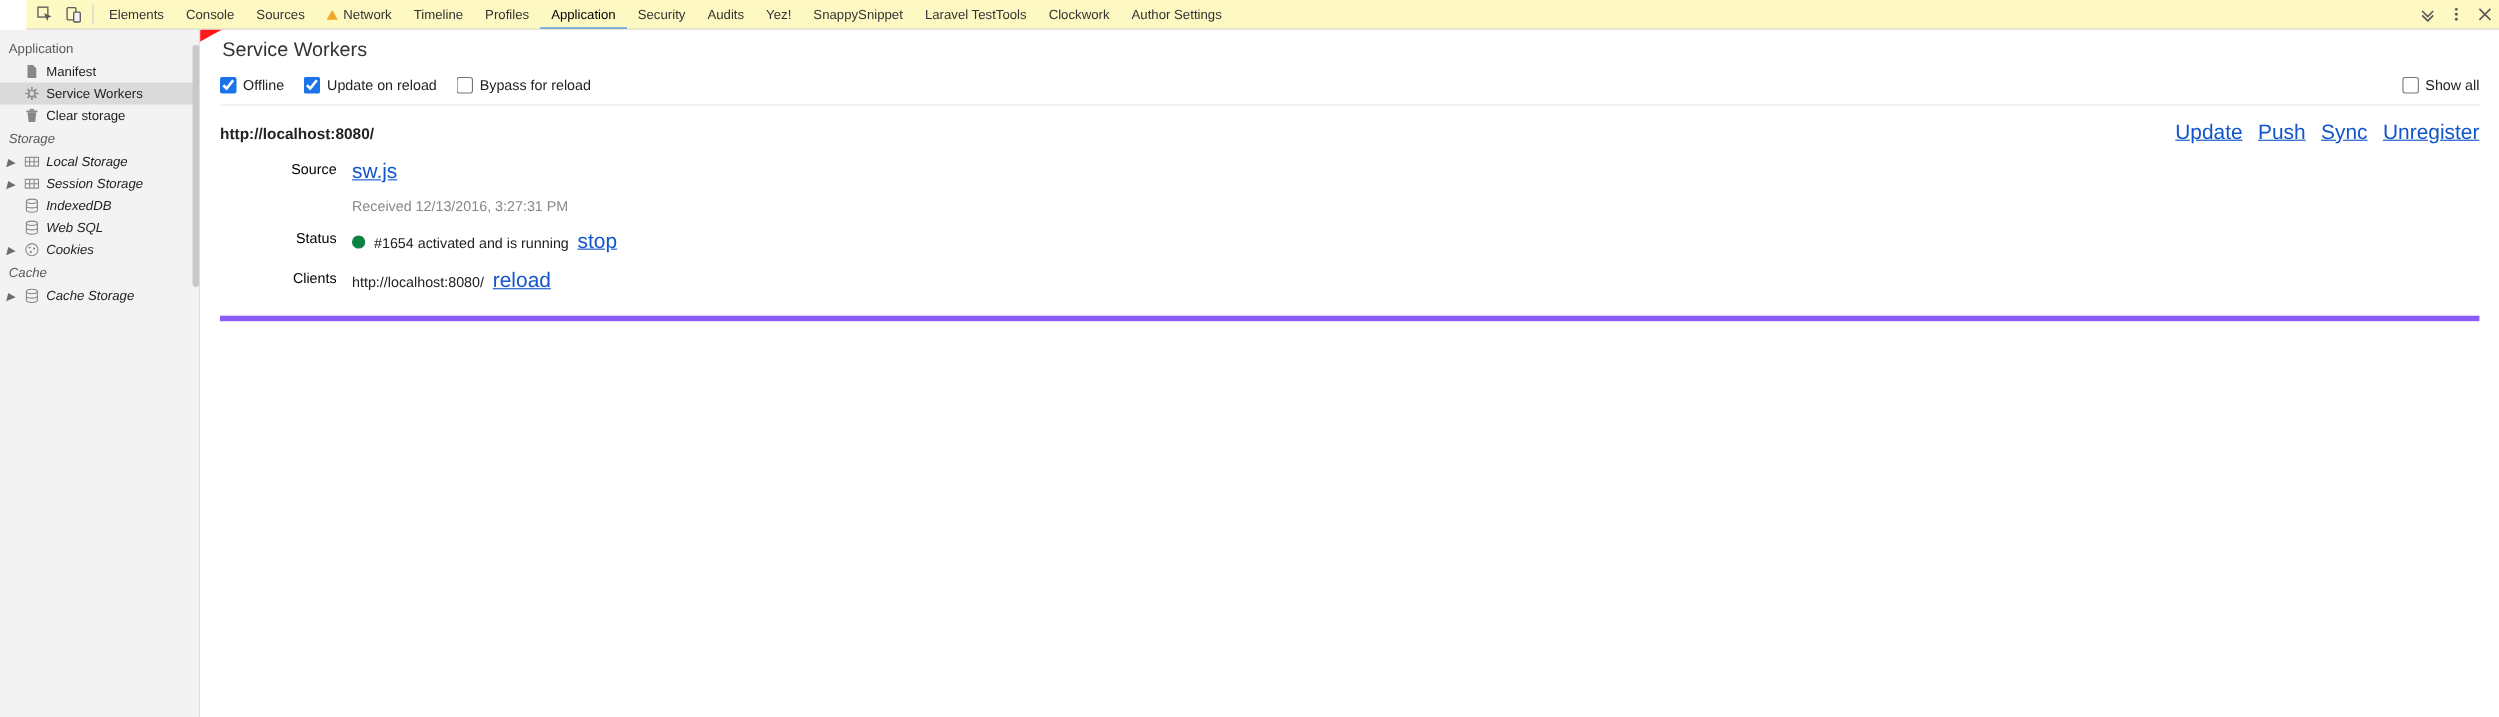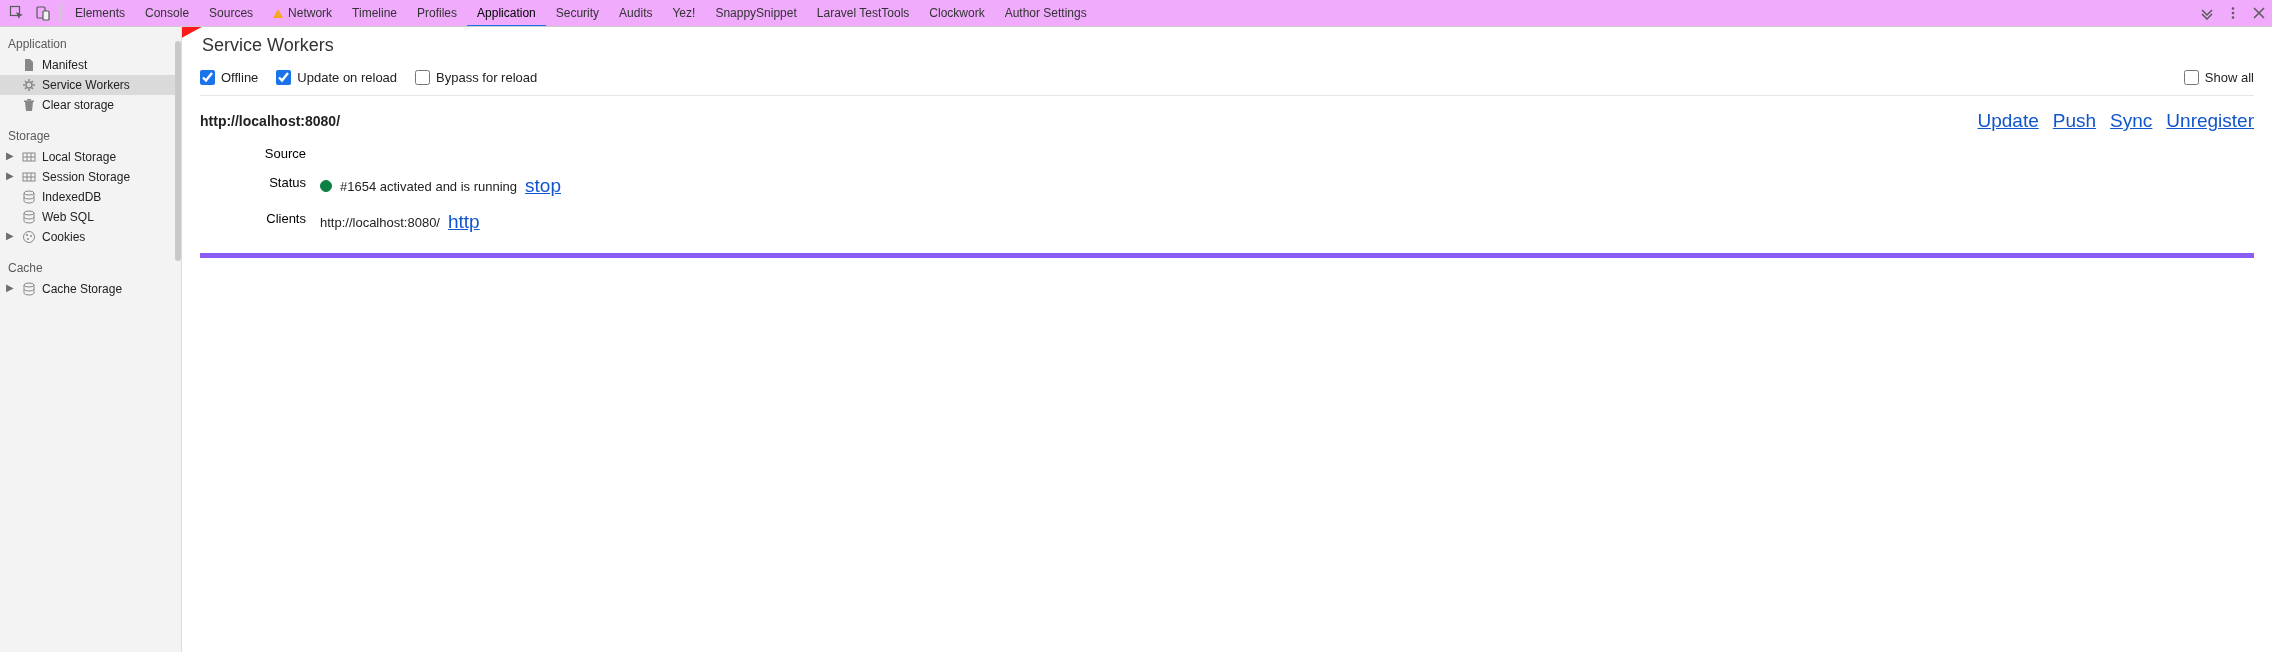--- a/index.html
+++ b/index.html
@@ -1,22 +1,23 @@
 <!DOCTYPE html>
 <html style="height: 100%;"><head>
   <meta charset="utf-8">
   <style>
     * { margin: 0; padding: 0; box-sizing: border-box; font-family: -apple-system, "Helvetica Neue", Arial, sans-serif; }
     body { background: #fff; font-size: 12px; color: #222; overflow: hidden; }
 
     
     .tabbar {
       display: flex; align-items: center; height: 27px;
-      background: #f0abfc; border-bottom: 1px solid #ccc;
+      background: #fef9c3; border-bottom: 1px solid #ccc;
       padding-left: 4px;
+      margin-left: 24px;
     }
     .tabbar .icon-btn {
       width: 26px; height: 26px; display: flex; align-items: center; justify-content: center;
       color: #5a5a5a; cursor: pointer;
     }
     .tabbar .sep { width: 1px; height: 18px; background: #ccc; margin: 0 4px; }
     .tabbar .tabs { display: flex; align-items: stretch; height: 100%; flex: 1; overflow: hidden; }
     .tabbar .tab {
       padding: 0 10px; display: flex; align-items: center; color: #333;
       cursor: pointer; position: relative; white-space: nowrap;
@@ -38,29 +39,29 @@
 
     
     .sidebar {
       width: 182px; background: #f3f3f3; border-right: 1px solid #ddd;
       overflow-y: auto; padding-top: 6px; position: relative;
     }
     .sidebar .section-title {
       padding: 4px 8px; color: #5a5a5a; font-size: 12px;
     }
     .sidebar .item {
-      display: flex; align-items: flex-start; padding: 3px 8px 3px 18px;
+      display: flex; align-items: flex-end; padding: 3px 8px 3px 18px;
       color: #222; cursor: pointer; gap: 6px;
     }
     .sidebar .item .tree-arrow {
       width: 10px; margin-left: -12px; color: #6e6e6e; font-size: 10px;
     }
     .sidebar .item.selected { background: #dadada; }
     .sidebar .item .ic { width: 14px; height: 14px; display: flex; align-items: center; justify-content: center; color: #6e6e6e; }
-    .sidebar .group + .group { margin-top: 10px; }
+    .sidebar .group + .group { margin-top: 0; font-style: italic; }
 
     
     .sidebar::after {
       content: ""; position: absolute; top: 14px; right: 0; width: 6px; height: 220px;
       background: #c9c9c9; border-radius: 3px;
     }
 
     
     .main { flex: 1; overflow: auto; position: relative; background: #fff; }
     .main-inner { padding: 8px 18px 0 18px; }
@@ -332,34 +333,38 @@
           <div class="actions">
             <span class="link">Update</span>
             <span class="link">Push</span>
             <span class="link">Sync</span>
             <span class="link">Unregister</span>
           </div>
         </div>
 
         <div class="kv">
           <div class="k">Source</div>
+          <div class="v">
+            <span class="link">sw.js</span>
+            <span class="sub">Received 12/13/2016, 3:27:31 PM</span>
+          </div>
         </div>
 
         <div class="kv">
           <div class="k">Status</div>
           <div class="v">
             <span class="status-dot"></span>
             <span>#1654 activated and is running</span>
             <span class="link">stop</span>
           </div>
         </div>
 
         <div class="kv">
           <div class="k">Clients</div>
           <div class="v">
             <span>http://localhost:8080/</span>
-            <span class="link">http</span>
+            <span class="link">reload</span>
           </div>
         </div>
       </div>
     </div>
   </div>
 </div>
 
 </body></html>

